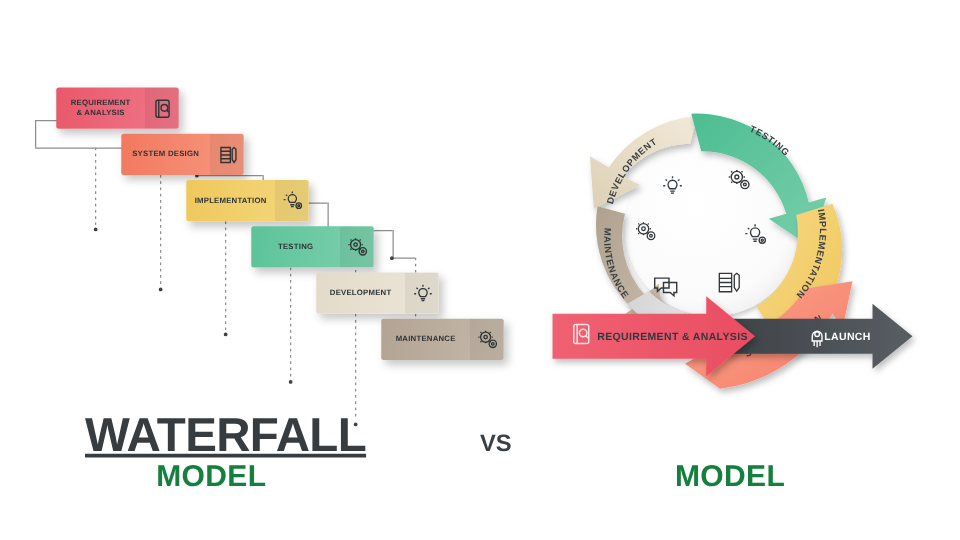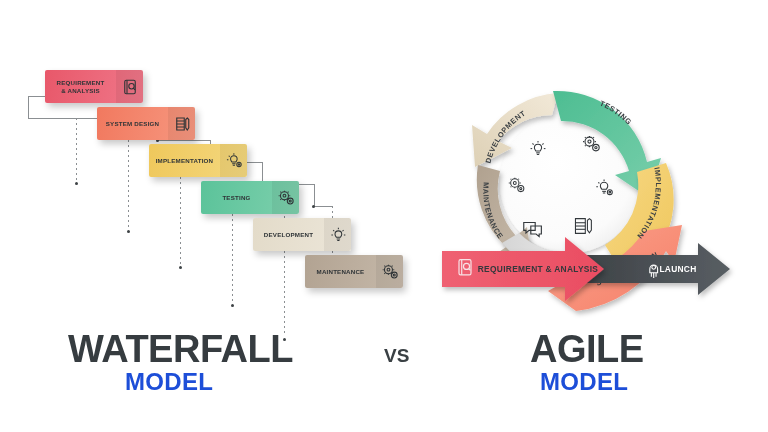--- a/index.html
+++ b/index.html
@@ -46,23 +46,24 @@
   .dots{position:absolute;width:1px;
     background-image:linear-gradient(to bottom,#8b8f92 0 2px,transparent 2px 5px);
     background-size:1px 5px;}
   .enddot{position:absolute;width:3px;height:3px;border-radius:50%;background:#3d4245;}
   .joindot{position:absolute;width:3px;height:3px;border-radius:50%;background:#3d4245;}
 
   
   .title-main{
     position:absolute;font-weight:bold;color:#363c40;
     letter-spacing:-0.5px;
+    text-decoration:underline;
   }
   .title-sub{
-    position:absolute;font-weight:bold;color:#1d4ed8;
+    position:absolute;font-weight:bold;color:#15803d;
     letter-spacing:0.3px;
   }
   .vs{
     position:absolute;font-weight:bold;color:#3a4044;font-size:19px;
     letter-spacing:0px;
     margin-left:14px;
   }
 
   
   #agile{position:absolute;left:430px;top:55px;width:330px;height:265px;}
@@ -452,17 +453,16 @@
       </g>
       <g transform="translate(25,203) scale(0.80)" stroke="#f7e3e6" fill="none" stroke-width="1.5">
         <rect x="5" y="2" width="15" height="19" rx="2"></rect>
           <line x1="8.4" y1="2" x2="8.4" y2="21"></line>
         <circle cx="14.4" cy="10.5" r="3.8"></circle>
           <line x1="17.1" y1="13.2" x2="19.2" y2="15.4"></line>
       </g>
       <text class="barlabel" x="108" y="217" text-anchor="middle">REQUIREMENT &amp; ANALYSIS</text>
     </svg>
 
-    <div class="title-main" style="left:100px;top:273px;font-size:38px;">AGILE</div>
     <div class="title-sub" style="left:110px;top:313px;font-size:24px;">MODEL</div>
   </div>
 
 </div>
 
 </body></html>

